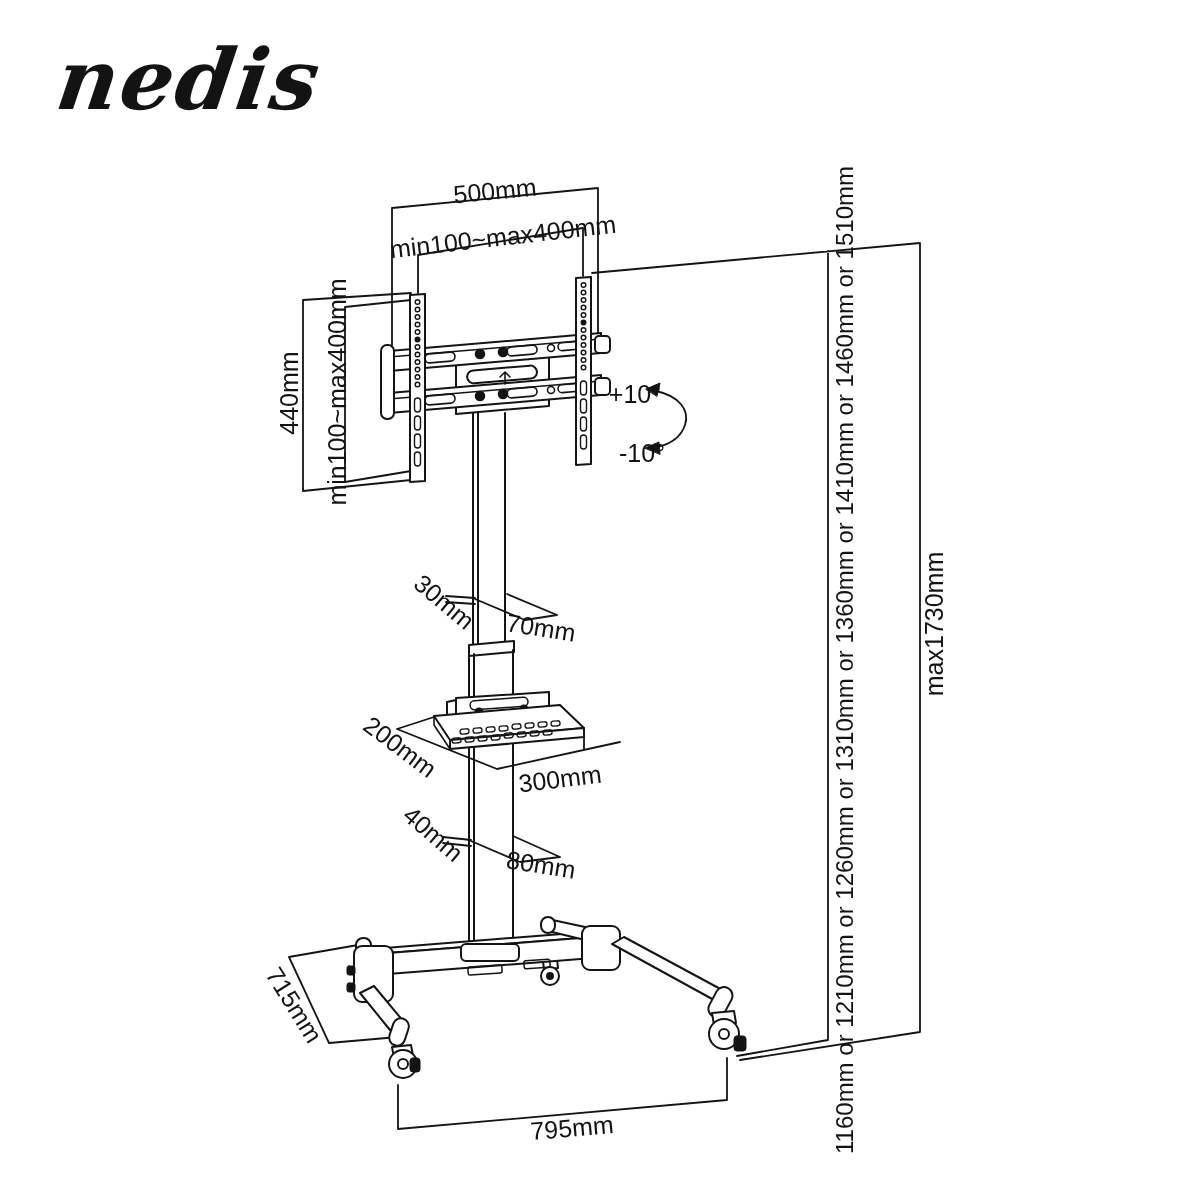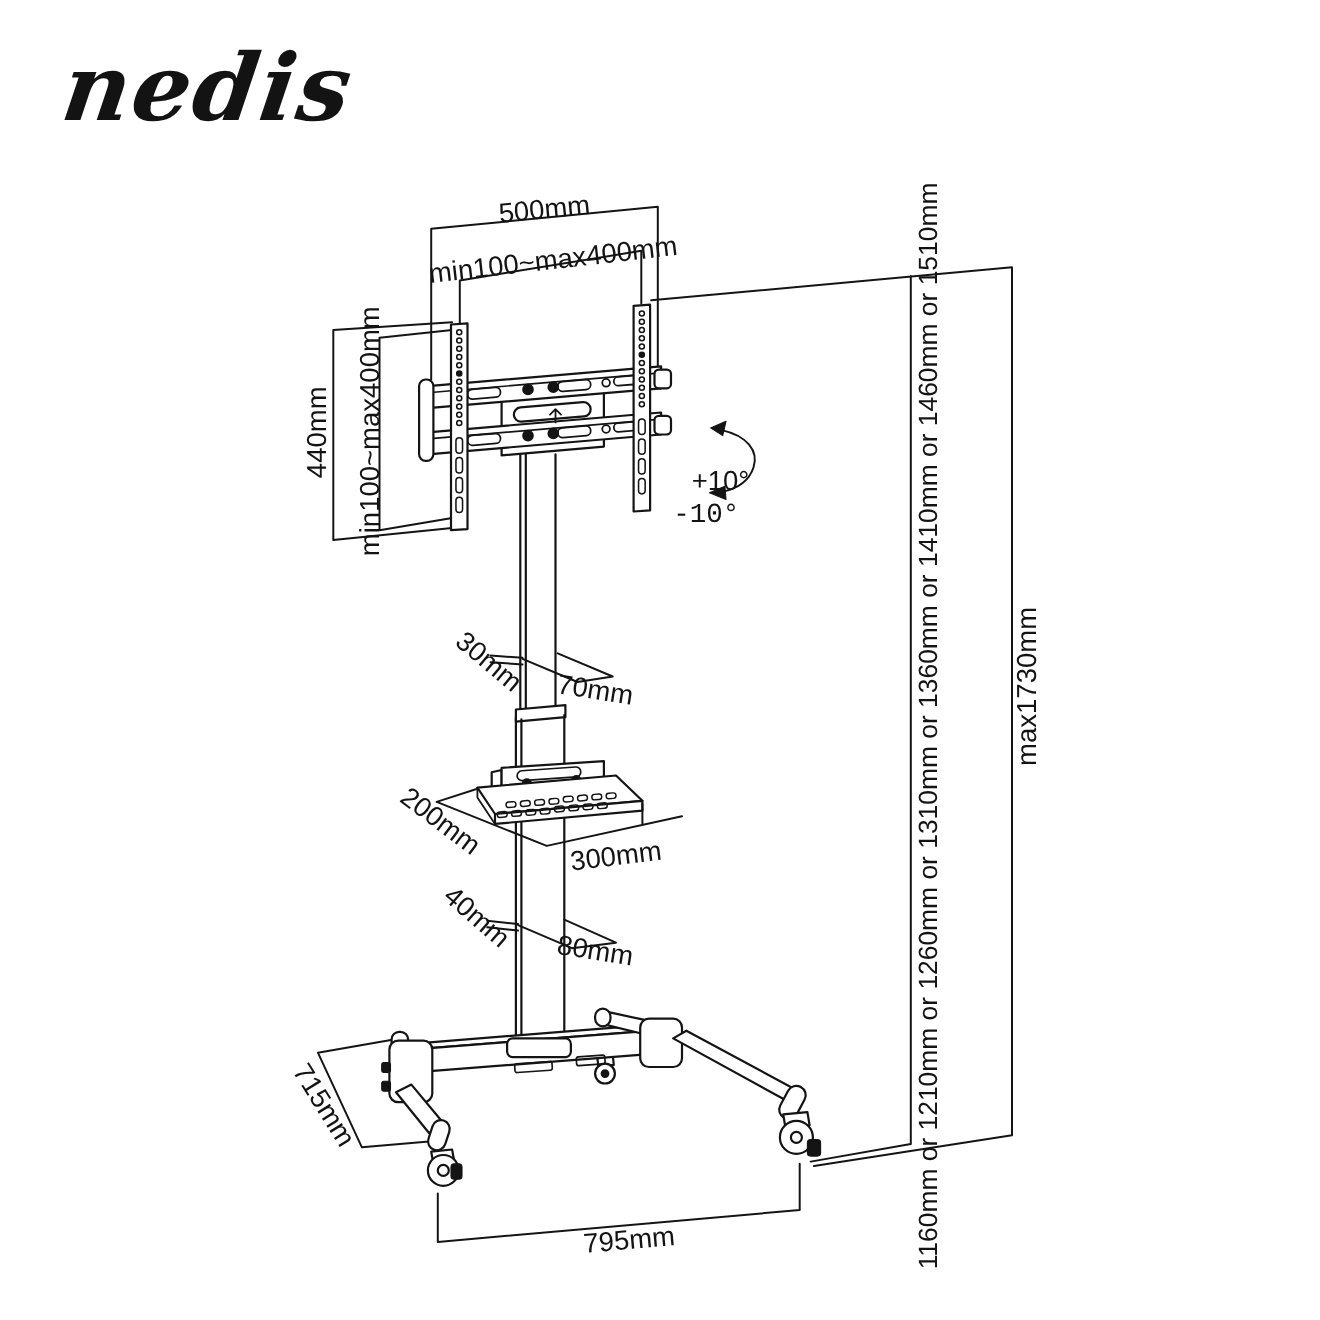--- a/index.html
+++ b/index.html
@@ -219,22 +219,22 @@
       <rect x="734" y="1036" width="12" height="15" rx="3" fill="#141414" stroke-width="1"></rect>
 
       <rect x="461" y="944" width="58" height="17" rx="5" fill="#fff"></rect>
     </g>
   </svg>
 
   <div class="dim" style="left:495px; top:191px; --r:-5.5deg;">500mm</div>
   <div class="dim" style="left:503px; top:237px; --r:-6.5deg;">min100~max400mm</div>
   <div class="dim" style="left:289px; top:393px; --r:-90deg;">440mm</div>
   <div class="dim" style="left:337px; top:392px; --r:-90deg;">min100~max400mm</div>
-  <div class="dim" style="left:655px; top:394px;margin-top:44px;">+10°</div>
-  <div class="dim" style="left:642px; top:468px;font-family:Liberation Mono, monospace;">-10°</div>
+  <div class="dim" style="left:635px; top:394px;">+10°</div>
+  <div class="dim" style="left:642px; top:453px;">-10°</div>
   <div class="dim" style="left:444px; top:602px; --r:40deg;">30mm</div>
   <div class="dim" style="left:541px; top:628px; --r:9deg;">70mm</div>
   <div class="dim" style="left:400px; top:747px; --r:37deg;">200mm</div>
   <div class="dim" style="left:560px; top:779px; --r:-7deg;">300mm</div>
   <div class="dim" style="left:433px; top:834px; --r:41deg;">40mm</div>
   <div class="dim" style="left:541px; top:865px; --r:9deg;">80mm</div>
   <div class="dim" style="left:294px; top:1005px; --r:58deg;">715mm</div>
   <div class="dim" style="left:572px; top:1128px; --r:-5deg;">795mm</div>
   <div class="dim small" style="left:845px; top:660px; --r:-90deg;">1160mm or 1210mm or 1260mm or 1310mm or 1360mm or 1410mm or 1460mm or 1510mm</div>
   <div class="dim" style="left:934px; top:624px; --r:-90deg;">max1730mm</div>

